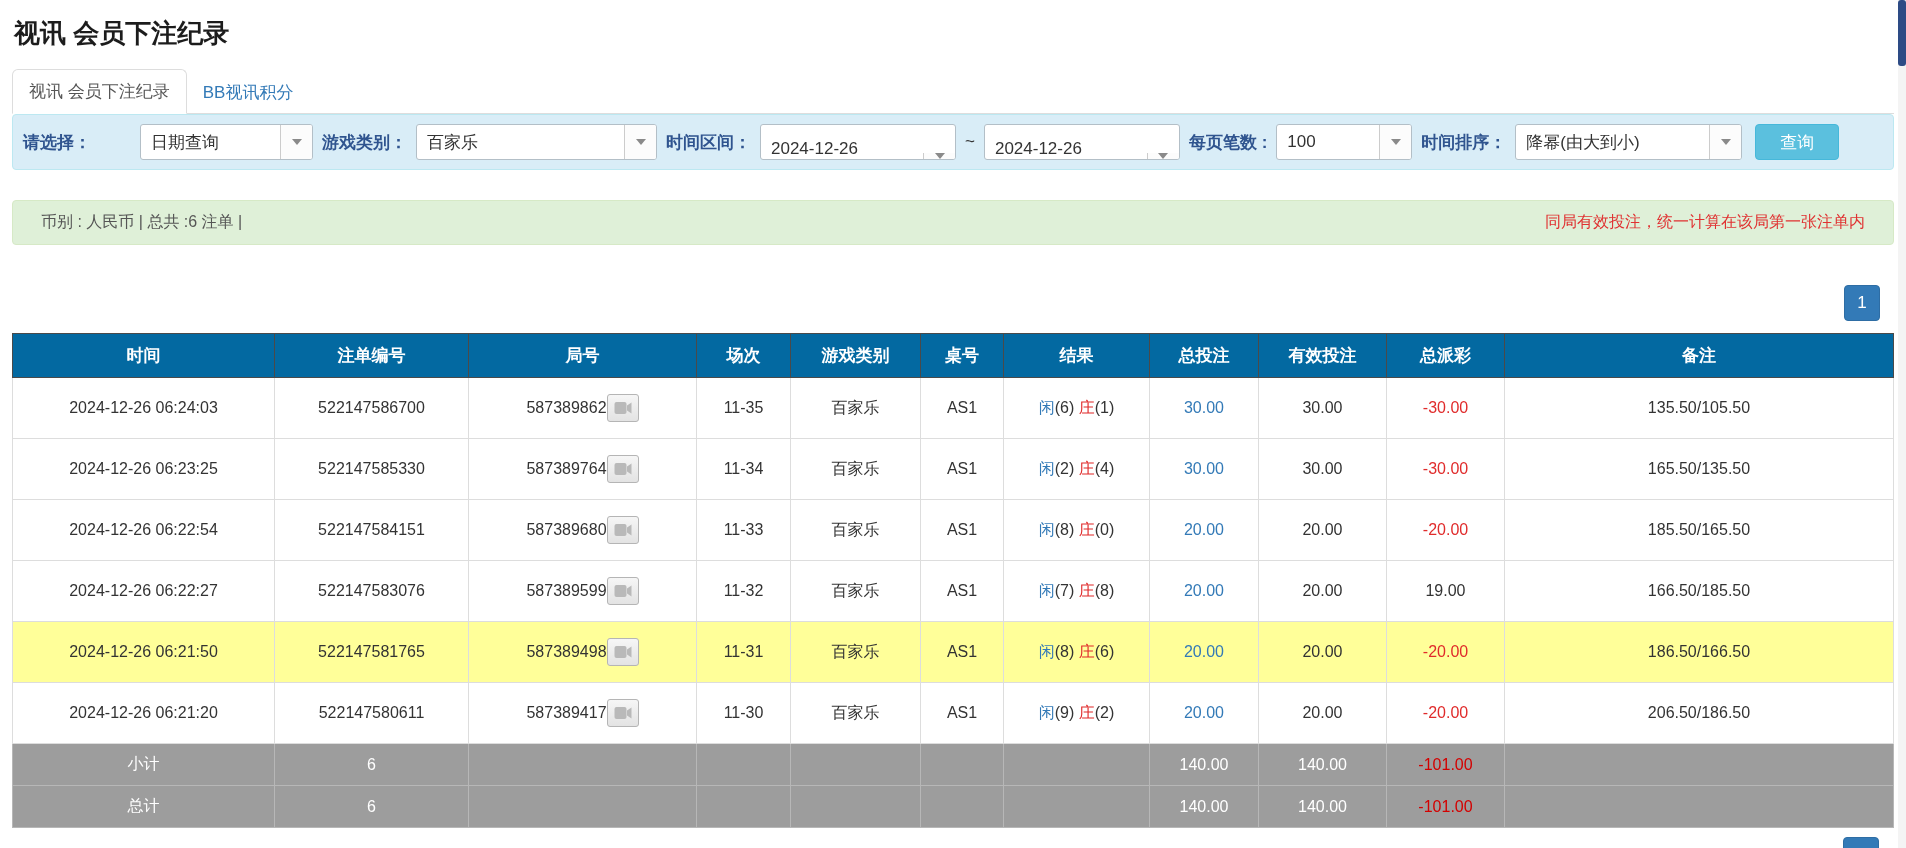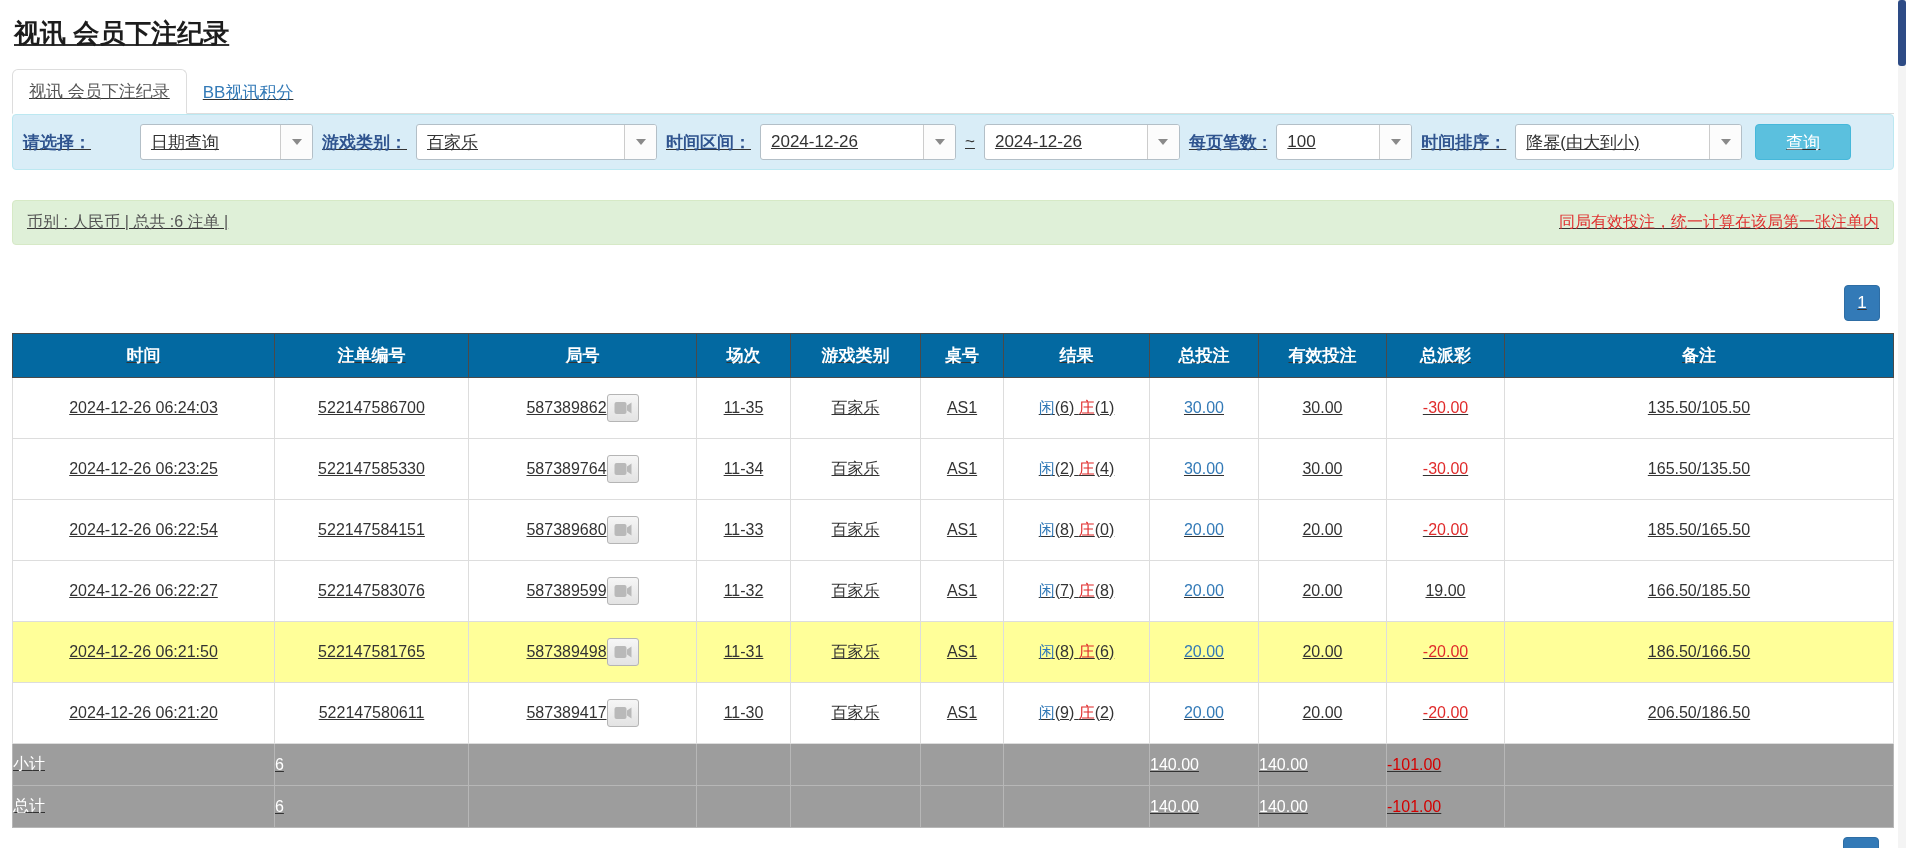--- a/index.html
+++ b/index.html
@@ -1,21 +1,20 @@
 <!DOCTYPE html>
 <html><head>
 <meta charset="utf-8">
 <style>
   * { margin:0; padding:0; box-sizing:border-box; }
   body { background:#fff; }
   .page {
     width:1906px; height:848px; position:relative; overflow:hidden;
     background:#fff; color:#333;
     font-family:"Liberation Sans","DejaVu Sans",sans-serif;
-    text-decoration:underline;
   }
   .content { padding:10px 12px 0 12px; }
 
   .page-title { font-size:26px; font-weight:bold; color:#1c1c1c; margin:6px 0 18px 2px; }
 
   
   .tabs { display:flex; border-bottom:1px solid #ddd; align-items:flex-end; }
   .tab { font-size:17px; padding:10px 16px; margin-bottom:-1px; cursor:pointer; white-space:nowrap; }
   .tab.active { background:#fff; border:1px solid #ddd; border-bottom:1px solid #fff; border-radius:6px 6px 0 0; color:#555; }
   .tab.link { color:#337ab7; }
@@ -26,33 +25,33 @@
     padding:9px 10px; display:flex; align-items:center; gap:9px;
   }
   .filter-label { color:#2f548f; font-weight:bold; font-size:17px; white-space:nowrap; }
   .dropdown {
     background:#fff; border:1px solid #b3bfc7; border-radius:3px; height:36px;
     display:flex; align-items:stretch; cursor:pointer; overflow:hidden;
   }
   .dd-text { padding:0 10px; font-size:17px; color:#333; flex:1; display:flex; align-items:center; white-space:nowrap; overflow:hidden; }
   .dd-btn { width:32px; border-left:1px solid #ccc; background:#fcfcfc; display:flex; align-items:center; justify-content:center; }
   .caret { width:0; height:0; border-left:5px solid transparent; border-right:5px solid transparent; border-top:6px solid #8a8a8a; }
-  .w-select { width:173px;margin-left:40px; } .w-game { width:241px; } .w-date { width:196px; }
+  .w-select { width:173px;margin-left:40px; } .w-game { width:241px; } .w-date { width:196px;align-items:flex-end; }
   .w-size { width:136px; } .w-sort { width:227px; }
   .tilde { font-size:17px; color:#333; }
   .search-btn {
     background:#5bc0de; border:1px solid #46b8da; color:#fff; font-size:17px;
-    height:36px; padding:0 30px; border-radius:4px; cursor:pointer; margin-left:4px;
+    height:36px; padding:0 24px; border-radius:4px; cursor:pointer; margin-left:4px;
     font-family:inherit;
   }
 
   
   .summary-bar {
     margin-top:30px; background:#dff0d8; border:1px solid #d6e9c6; border-radius:4px;
-    padding:11px 14px; display:flex; justify-content:space-between; align-items:center; font-size:16px;
+    padding:11px 28px; display:flex; justify-content:space-between; align-items:center; font-size:16px;
   }
   .summary-left { color:#555; }
   .summary-right { color:#e03131; }
 
   
   .pagination-row { display:flex; justify-content:flex-end; margin:40px 14px 12px 0; }
   .page-btn {
     background:#337ab7; border:1px solid #2e6da4; color:#fff; min-width:36px; height:36px;
     border-radius:4px; font-size:17px; display:flex; align-items:center; justify-content:center;
     cursor:pointer;
@@ -65,21 +64,21 @@
     background:#0369a1; color:#fff; font-weight:bold; font-size:17px;
     height:44px; border:1px solid #4a4a4a; text-align:center;
   }
   tbody td {
     background:#fff; border:1px solid #ddd; height:61px;
     text-align:center; color:#333; vertical-align:middle;
   }
   tr.highlight td { background:#ffff99; }
   tr.foot td {
     background:#9d9d9d; color:#fff; border:1px solid #b7b7b7;
-    height:42px; text-align:left; font-size:16px;
+    height:42px; text-align:center; font-size:16px;
   }
   .blue { color:#337ab7; }
   .red { color:#e02b2b; }
   tr.foot td.red-cell { color:#d40000; }
 
   .round-cell { display:flex; align-items:center; justify-content:center; gap:0; }
   .icon-btn {
     width:32px; height:28px; border:1px solid #b5b5b5; border-radius:3px;
     background:linear-gradient(#f6f6f6,#e3e3e3); display:flex; align-items:center; justify-content:center;
     cursor:pointer;

